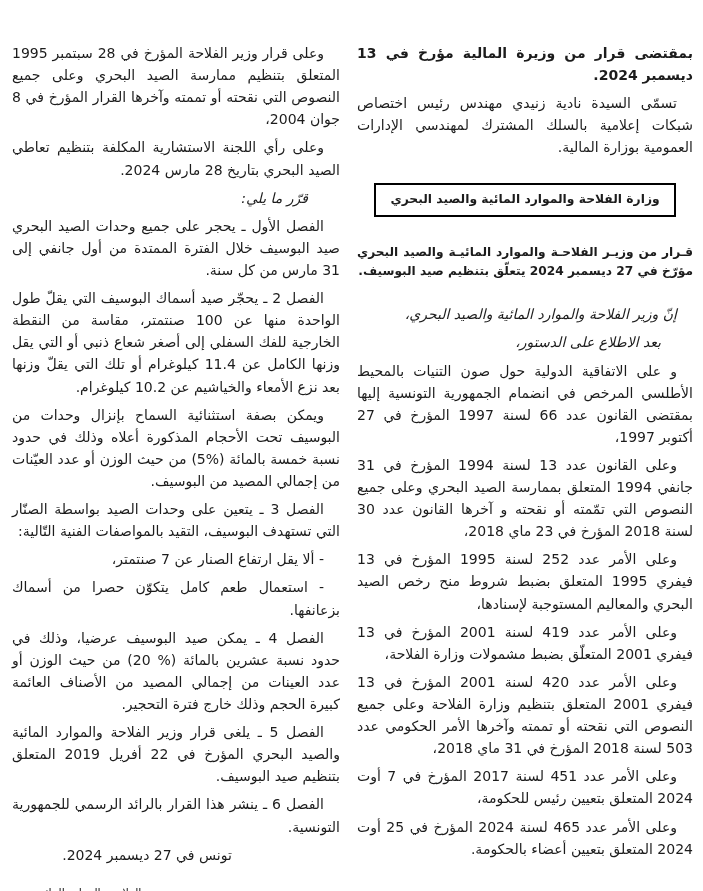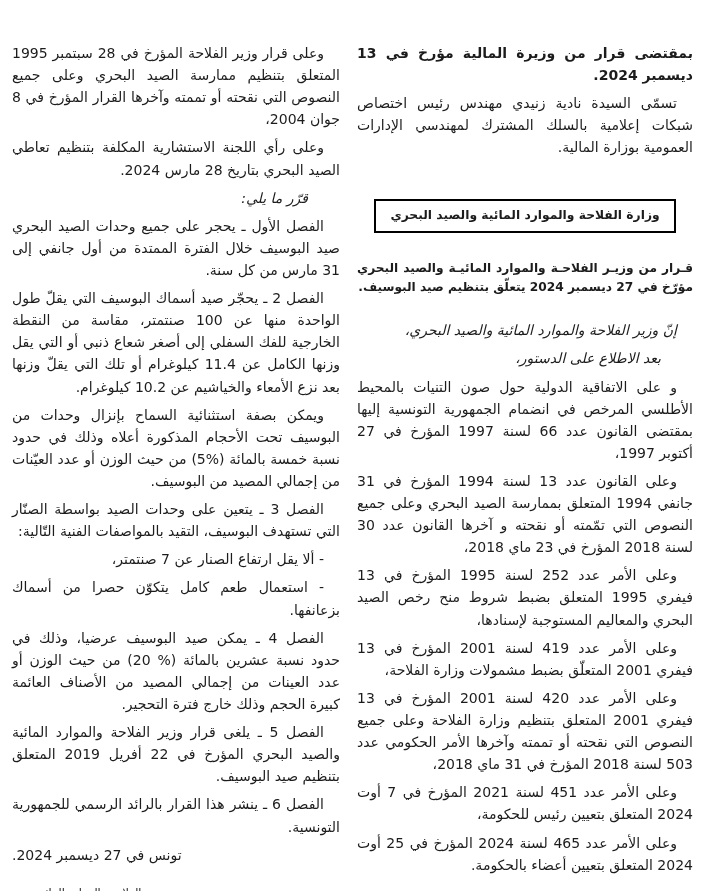--- a/index.html
+++ b/index.html
@@ -38,34 +38,34 @@
   }
   .indent    { text-indent: 16px; }
   .indent-lg { text-indent: 32px; }
   .bold      { font-weight: bold; }
   .nojust    { text-align: right; font-style: italic; }
 
   .ministry-box {
     border: 2px solid #000000;
     width: fit-content;
     max-width: 290px;
-    margin: 40px auto 26px auto;
+    margin: 24px auto 26px auto;
     padding: 6px 14px 7px 14px;
     font-weight: bold;
     font-size: 12.3px;
     text-align: center;
     line-height: 1.4;
   }
   .decree-title {
     font-weight: bold;
     font-size: 12.2px;
     margin-bottom: 22px;
   }
   .place-date {
-    text-align: left;
+    text-align: center;
     padding-right: 58px;
     margin: 6px 0 16px 0;
   }
   .signature-row {
     display: flex;
     direction: rtl;
     justify-content: space-between;
     padding: 2px 44px 0 24px;
   }
   .sig-block {
@@ -93,21 +93,21 @@
     </div>
 
     <p class="decree-title">قـرار من وزيـر الفلاحـة والموارد المائيـة والصيد البحري مؤرّخ في 27 ديسمبر 2024 يتعلّق بتنظيم صيد البوسيف.</p>
     <p class="indent nojust">إنّ وزير الفلاحة والموارد المائية والصيد البحري،</p>
     <p class="indent-lg nojust">بعد الاطلاع على الدستور،</p>
     <p class="indent">و على الاتفاقية الدولية حول صون التنيات بالمحيط الأطلسي المرخص في انضمام الجمهورية التونسية إليها بمقتضى القانون عدد 66 لسنة 1997 المؤرخ في 27 أكتوبر 1997،</p>
     <p class="indent">وعلى القانون عدد 13 لسنة 1994 المؤرخ في 31 جانفي 1994 المتعلق بممارسة الصيد البحري وعلى جميع النصوص التي تمّمته أو نقحته و آخرها القانون عدد 30 لسنة 2018 المؤرخ في 23 ماي 2018،</p>
     <p class="indent">وعلى الأمر عدد 252 لسنة 1995 المؤرخ في 13 فيفري 1995 المتعلق بضبط شروط منح رخص الصيد البحري والمعاليم المستوجبة لإسنادها،</p>
     <p class="indent">وعلى الأمر عدد 419 لسنة 2001 المؤرخ في 13 فيفري 2001 المتعلّق بضبط مشمولات وزارة الفلاحة،</p>
     <p class="indent">وعلى الأمر عدد 420 لسنة 2001 المؤرخ في 13 فيفري 2001 المتعلق بتنظيم وزارة الفلاحة وعلى جميع النصوص التي نقحته أو تممته وآخرها الأمر الحكومي عدد 503 لسنة 2018 المؤرخ في 31 ماي 2018،</p>
-    <p class="indent">وعلى الأمر عدد 451 لسنة 2021 المؤرخ في 7 أوت 2024 المتعلق بتعيين رئيس للحكومة،</p>
+    <p class="indent">وعلى الأمر عدد 451 لسنة 2017 المؤرخ في 7 أوت 2024 المتعلق بتعيين رئيس للحكومة،</p>
     <p class="indent">وعلى الأمر عدد 465 لسنة 2024 المؤرخ في 25 أوت 2024 المتعلق بتعيين أعضاء بالحكومة.</p>
   </div>
 
   <div class="col col-left">
     <p class="indent">وعلى قرار وزير الفلاحة المؤرخ في 28 سبتمبر 1995 المتعلق بتنظيم ممارسة الصيد البحري وعلى جميع النصوص التي نقحته أو تممته وآخرها القرار المؤرخ في 8 جوان 2004،</p>
     <p class="indent">وعلى رأي اللجنة الاستشارية المكلفة بتنظيم تعاطي الصيد البحري بتاريخ 28 مارس 2024.</p>
     <p class="indent-lg nojust">قرّر ما يلي:</p>
     <p class="indent">الفصل الأول ـ يحجر على جميع وحدات الصيد البحري صيد البوسيف خلال الفترة الممتدة من أول جانفي إلى 31 مارس من كل سنة.</p>
     <p class="indent">الفصل 2 ـ يحجّر صيد أسماك البوسيف التي يقلّ طول الواحدة منها عن 100 صنتمتر، مقاسة من النقطة الخارجية للفك السفلي إلى أصغر شعاع ذنبي أو التي يقل وزنها الكامل عن 11.4 كيلوغرام أو تلك التي يقلّ وزنها بعد نزع الأمعاء والخياشيم عن 10.2 كيلوغرام.</p>
     <p class="indent">ويمكن بصفة استثنائية السماح بإنزال وحدات من البوسيف تحت الأحجام المذكورة أعلاه وذلك في حدود نسبة خمسة بالمائة ‎(5%)‎ من حيث الوزن أو عدد العيّنات من إجمالي المصيد من البوسيف.</p>

